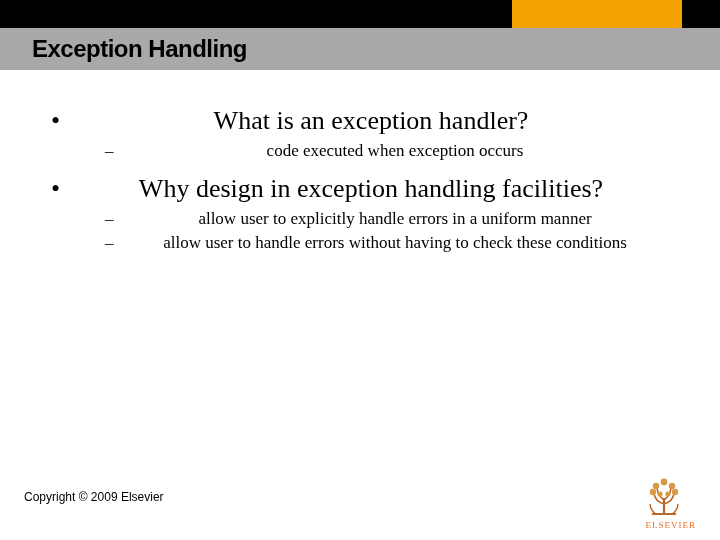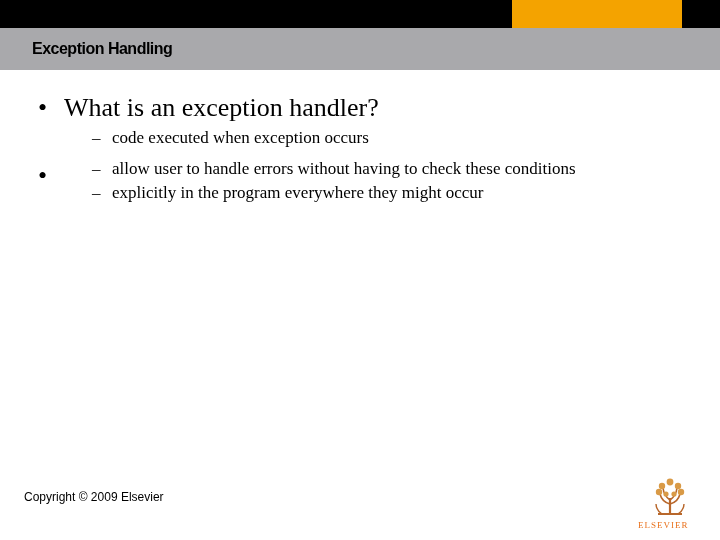--- a/index.html
+++ b/index.html
@@ -34,35 +34,36 @@
     left: 0;
     width: 720px;
     height: 42px;
     background: #a9a9ac;
     display: flex;
     align-items: center;
   }
   .title-text {
     font-family: Arial, Helvetica, sans-serif;
     font-weight: 900;
-    font-size: 16px;
+    font-size: 24px;
     color: #000;
     padding-left: 32px;
     letter-spacing: -0.5px;
   }
   .content {
     position: absolute;
     top: 90px;
     left: 38px;
     width: 640px;
   }
   ul.level1 {
     list-style: none;
     padding: 0;
-    margin: 0;
+    margin: 13px;
+    text-align: center;
   }
   ul.level1 > li {
     font-family: 'Times New Roman', Georgia, serif;
     font-size: 26px;
     line-height: 1.35;
     margin-bottom: 4px;
     padding-left: 26px;
     position: relative;
   }
   ul.level1 > li::before {
@@ -94,24 +95,24 @@
   .copyright {
     position: absolute;
     left: 24px;
     bottom: 36px;
     font-family: Arial, Helvetica, sans-serif;
     font-size: 12px;
     color: #000;
   }
   .logo {
     position: absolute;
-    right: 18px;
+    right: 24px;
     bottom: 10px;
     width: 64px;
-    text-align: left;
+    text-align: right;
   }
   .logo svg {
     display: block;
     margin: 0 auto 2px auto;
   }
   .logo-caption {
     font-family: Georgia, 'Times New Roman', serif;
     font-size: 9px;
     letter-spacing: 1px;
     color: #e9711c;
@@ -129,23 +130,24 @@
 
 <div class="content">
   <ul class="level1">
     <li>
       <span>What is an exception handler?</span>
       <ul class="level2">
         <li><span>code executed when exception occurs</span></li>
       </ul>
     </li>
     <li>
+      <span>Why design in exception handling facilities?</span>
       <ul class="level2">
+        <li><span>allow user to explicitly handle errors in a uniform manner</span></li>
         <li><span>allow user to handle errors without having to check these conditions</span></li>
-        <li><span>explicitly in the program everywhere they might occur</span></li>
       </ul>
     </li>
   </ul>
 </div>
 
 <div class="copyright">Copyright © 2009 Elsevier</div>
 
 <div class="logo">
   <svg width="44" height="44" viewBox="0 0 44 44">
     <rect x="0" y="0" width="44" height="44" fill="none"></rect>

